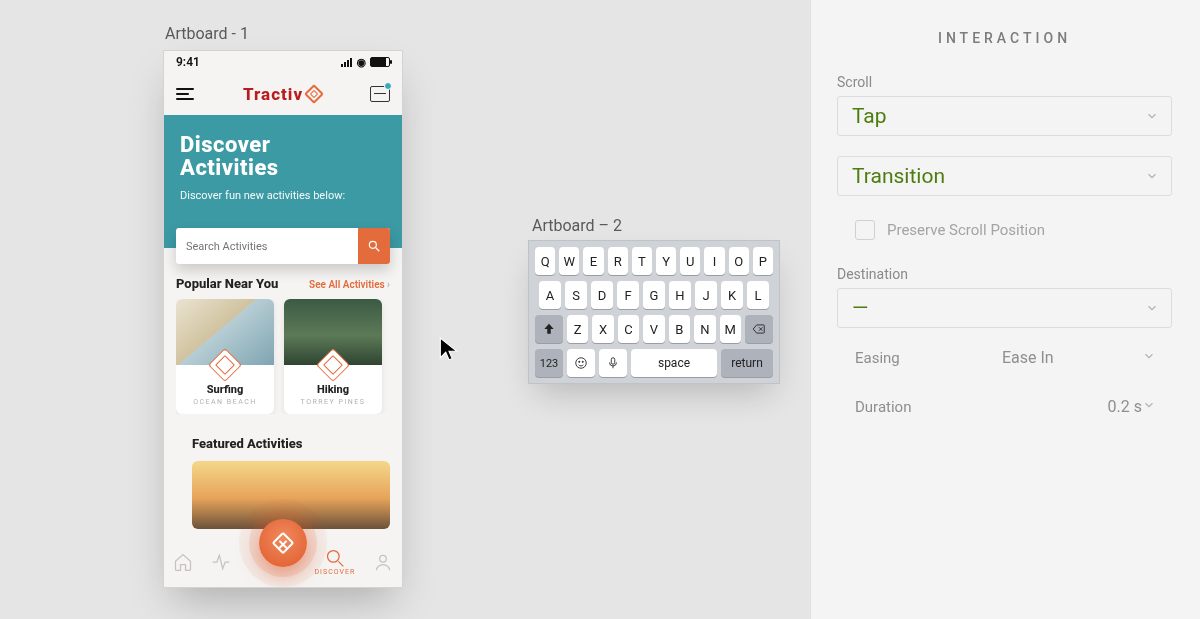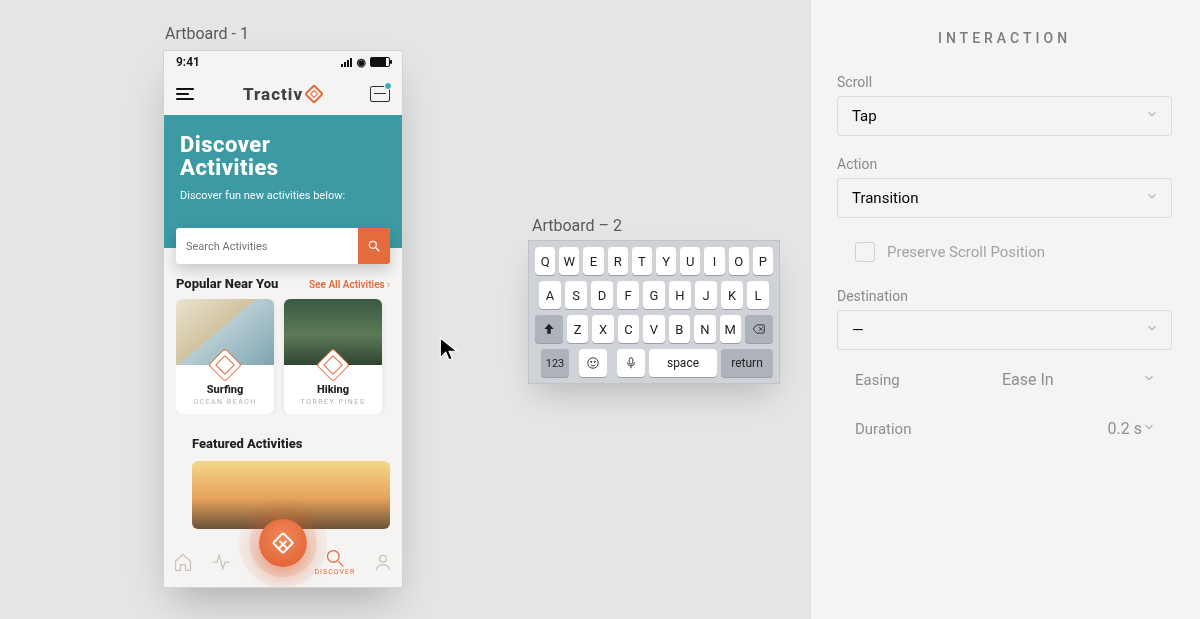--- a/index.html
+++ b/index.html
@@ -22,21 +22,21 @@
   .sigbars i:nth-child(3){height:7px} .sigbars i:nth-child(4){height:9px}
   .wifi-glyph { font-size: 11px; margin-right: 4px; line-height: 1; }
   .battery { display:inline-block; width:20px; height:10px; border:1px solid #111; border-radius:2px; position:relative;}
   .battery:after{content:"";position:absolute;right:-3px;top:2px;width:2px;height:4px;background:#111;border-radius:1px;}
   .battery i{display:block;height:100%;width:85%;background:#111;}
 
   .topnav { height: 42px; display:flex; align-items:center; padding:0 12px; }
   .hamburger { width:18px; height:12px; display:flex; flex-direction:column; justify-content:space-between;}
   .hamburger i { display:block; height:2px; background:#111; border-radius:1px;}
   .hamburger i:nth-child(2){width:70%}
-  .brand { flex:1; text-align:center; font-weight:800; font-size:17px; color:#404040; letter-spacing:1px;}
+  .brand { flex:1; text-align:center; font-weight:800; font-size:17px; color:#b91c1c; letter-spacing:1px;}
   .brand-icon { display:inline-block; width:14px; height:14px; border:2px solid #e46b3c; transform:rotate(45deg); margin-left:4px; vertical-align:-1px; border-radius:2px; position:relative;}
   .brand-icon:after{content:"";position:absolute;inset:2px;border:1px solid #e46b3c;border-radius:1px;}
   .inbox-icon { width:20px; height:16px; border:1.5px solid #333; border-radius:2px; position:relative;}
   .inbox-icon:before{content:"";position:absolute;left:3px;right:3px;top:6px;height:6px;border-top:1.5px solid #333;}
   .inbox-icon .dot{position:absolute;right:-3px;top:-5px;width:8px;height:8px;background:#3da9b7;border-radius:50%;border:1px solid #fff;}
 
   .hero { background:#3b9aa4; color:#fff; padding:18px 16px 46px 16px; position:relative;}
   .hero h1 { font-size:22px; font-weight:800; line-height:1.05; letter-spacing:.5px;}
   .hero p { font-size:11px; margin-top:10px; opacity:.95;}
   .search { position:absolute; left:12px; right:12px; bottom:-16px; height:36px; background:#fff; border-radius:3px; display:flex; box-shadow:0 6px 14px rgba(0,0,0,.18);}
@@ -75,31 +75,31 @@
 
   
   .keyboard { position:absolute; left:528px; top:240px; width:252px; background:#cfd2d7; padding:6px; border:1px solid #bfc2c7; box-shadow:0 16px 32px -8px rgba(0,0,0,.2);}
   .krow { display:flex; gap:4px; margin-bottom:6px;}
   .krow:last-child{margin-bottom:0;}
   .krow.center{justify-content:center;}
   .key { background:#fff; border-radius:4px; box-shadow:0 1px 0 #9a9da3; height:28px; display:flex; align-items:center; justify-content:center; font-size:13px; color:#222; flex:1 1 0;}
   .key.dark{background:#aeb2ba;}
   .r2 .key{flex:0 0 22px;}
   .key.shift,.key.bksp{flex:0 0 28px;}
-  .key.util{flex:0 0 28px;font-size:11px;margin-left:6px;}
+  .key.util{flex:0 0 28px;font-size:11px;}
   .key.space{flex:1 1 auto;font-size:12px;}
   .key.return{flex:0 0 52px;font-size:12px;}
   .key svg{width:14px;height:14px;stroke:#222;stroke-width:1.5;fill:none;}
 
   
   .sidebar { position:absolute; right:0; top:0; width:390px; height:619px; background:#f4f4f4; border-left:1px solid #e1e1e1; padding:30px 28px 0 26px; color:#707070;}
   .sidebar h3 { font-size:14px; letter-spacing:4px; font-weight:500; color:#7c7c7c; margin-bottom:28px;text-align:center;}
   .field { margin-bottom:20px;}
   .field > label { display:block; font-size:14px; color:#8a8a8a; margin-bottom:6px;}
-  .select { height:40px; border:1px solid #dcdcdc; background:#fff0; border-radius:3px; display:flex; align-items:center; padding:0 40px 0 14px; position:relative; color:#000000; font-size:15px;}
+  .select { height:40px; border:1px solid #dcdcdc; background:#fff0; border-radius:3px; display:flex; align-items:center; padding:0 40px 0 14px; position:relative; color:#4d7c0f; font-size:21px;}
   .select .chev { position:absolute; right:12px; top:50%; transform:translateY(-50%);}
   .select .chev svg{width:14px;height:14px;stroke:#b3b3b3;stroke-width:2;fill:none;}
   .checkbox-row { display:flex; align-items:center; gap:12px; padding:4px 0 4px 18px; margin:18px 0 22px 0;}
   .checkbox { width:20px;height:20px;border:1px solid #d0d0d0;border-radius:3px;}
   .checkbox-row span{font-size:15px;color:#a4a4a4;}
   .subgrid { display:grid; grid-template-columns:1fr 140px 30px; align-items:center; row-gap:30px; margin-top:12px; padding-left:18px;}
   .subgrid .lbl{font-size:15px;color:#8f8f8f;}
   .subgrid .val{font-size:16px;color:#8f8f8f;}
   .subgrid .mini-chev svg{width:14px;height:14px;stroke:#b3b3b3;stroke-width:2;fill:none;}
 
@@ -301,21 +301,20 @@
     <label>Scroll</label>
     <div class="select">
       <span>Tap</span>
       <span class="chev"><svg viewBox="0 0 24 24">
             <polyline points="6 9 12 15 18 9"></polyline>
           </svg></span>
     </div>
   </div>
 
   <div class="field">
-    <label>Action</label>
     <div class="select">
       <span>Transition</span>
       <span class="chev"><svg viewBox="0 0 24 24">
             <polyline points="6 9 12 15 18 9"></polyline>
           </svg></span>
     </div>
   </div>
 
   <div class="checkbox-row">
     <span class="checkbox"></span>

